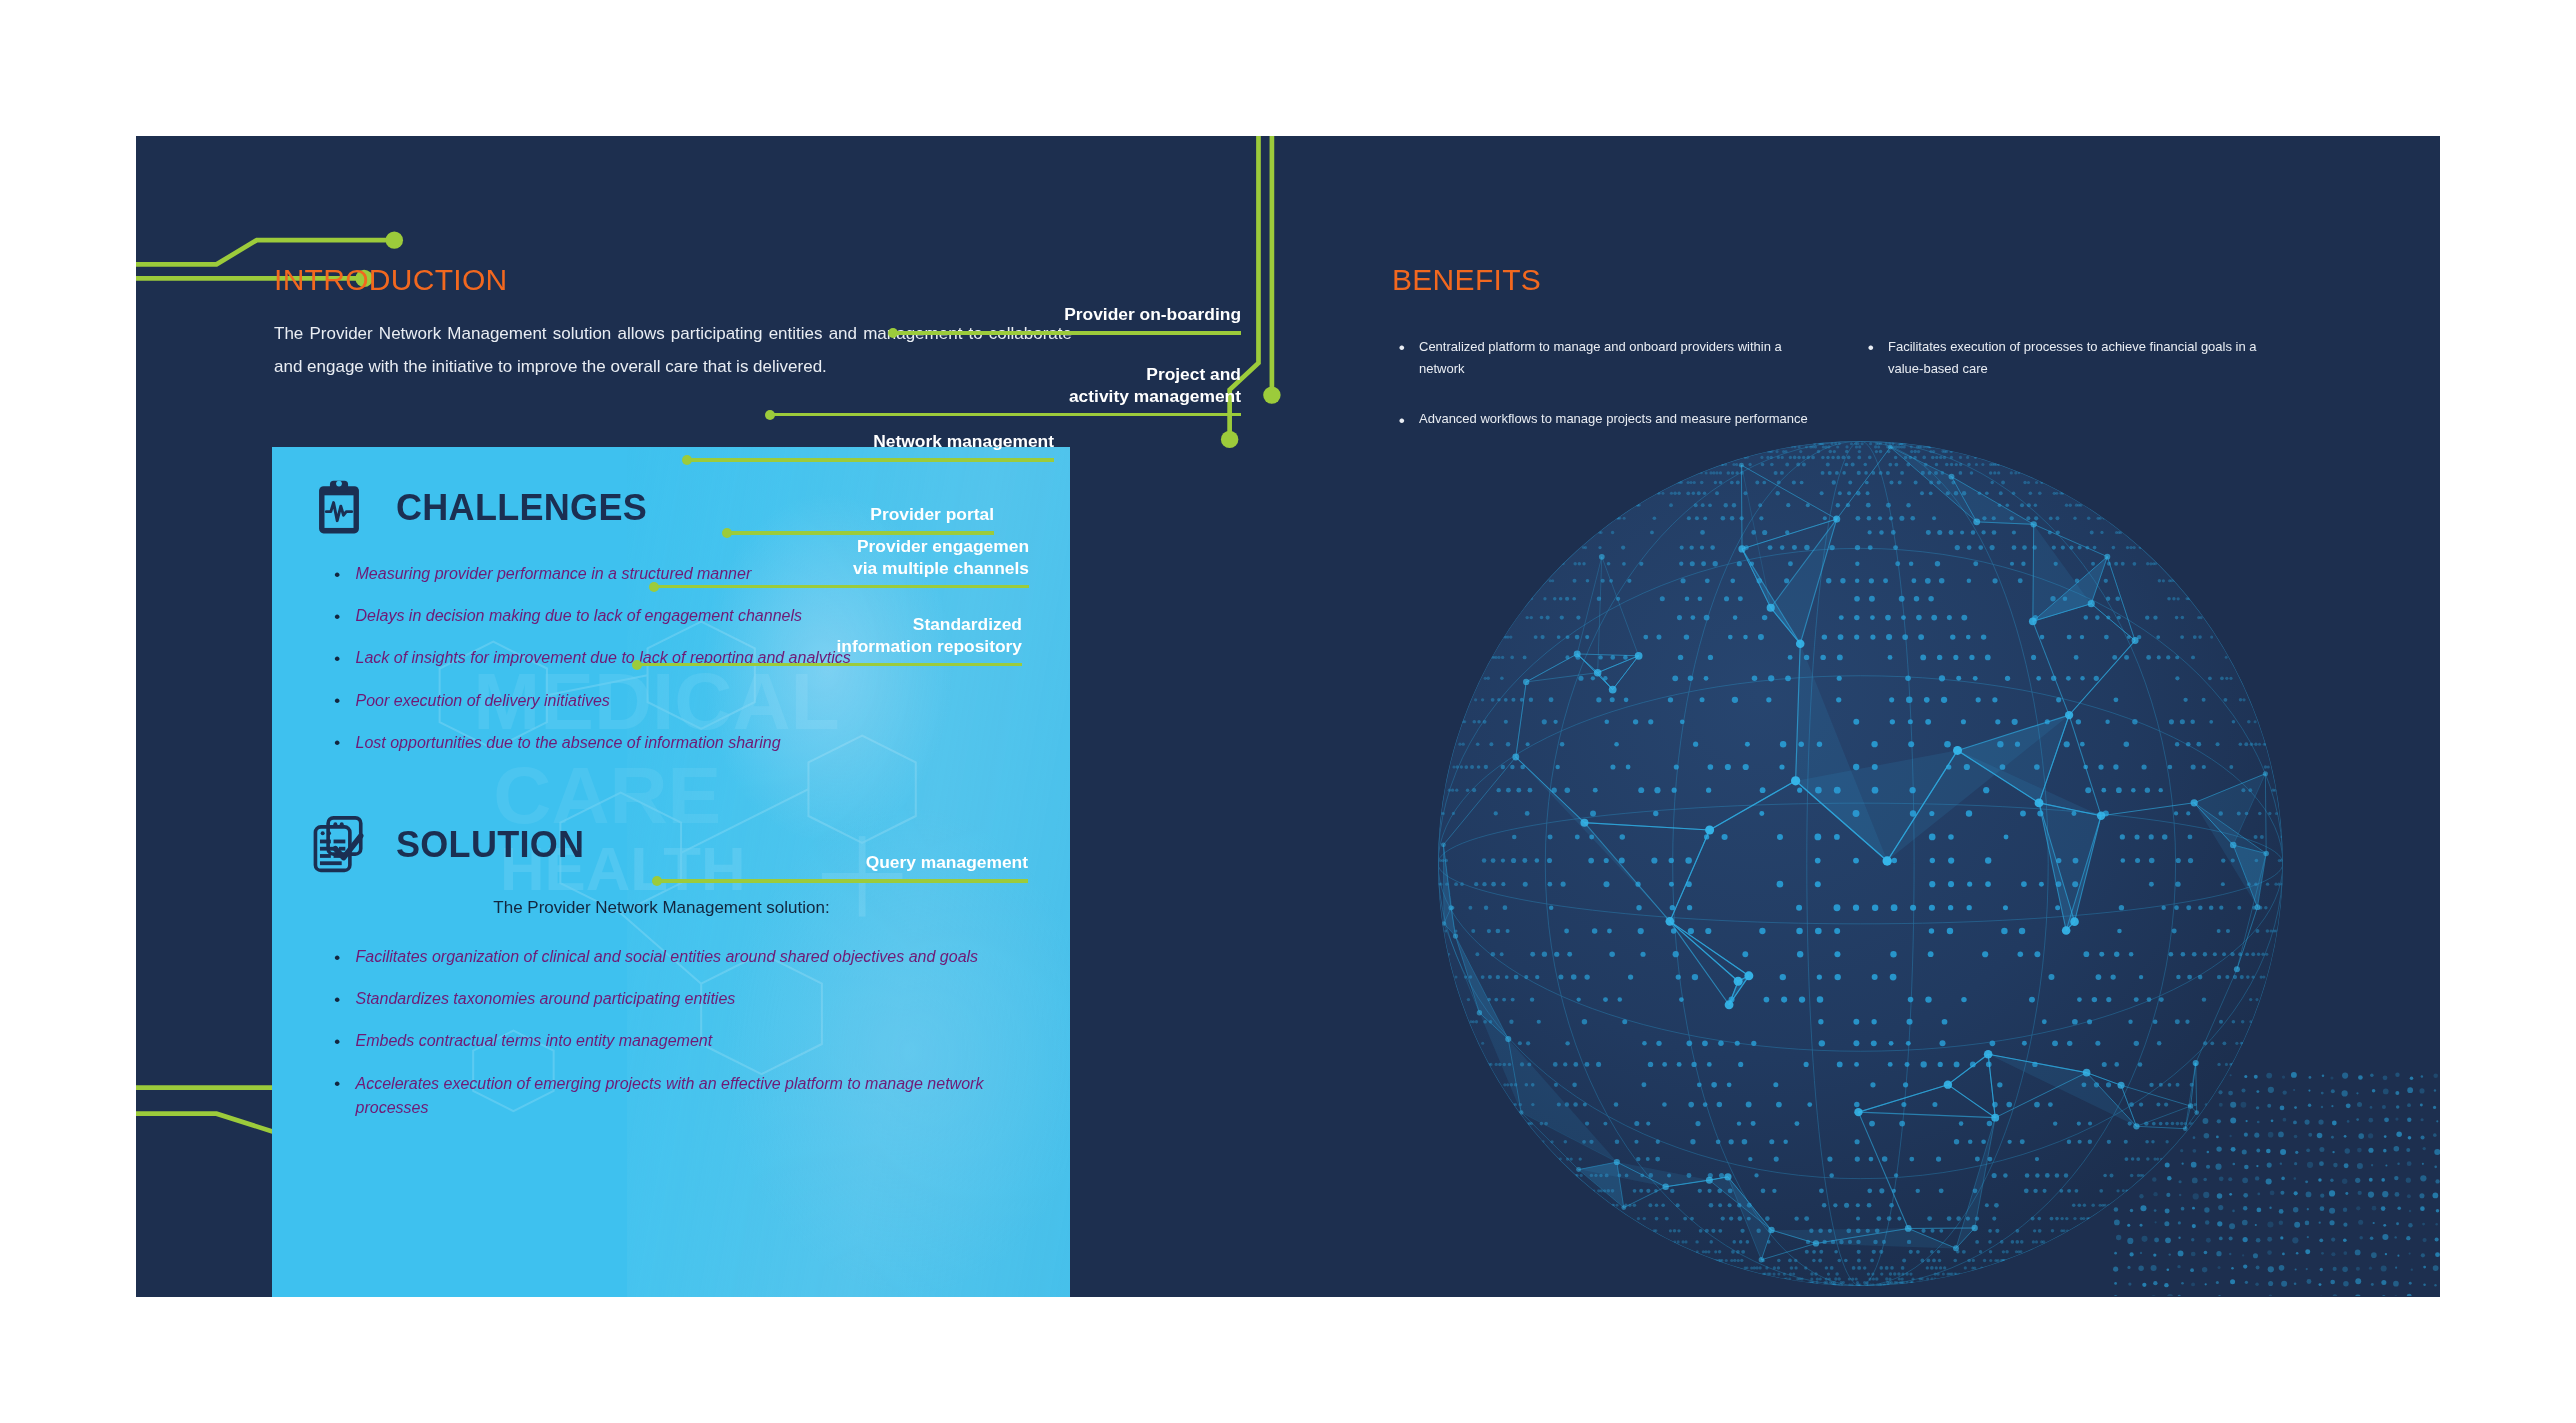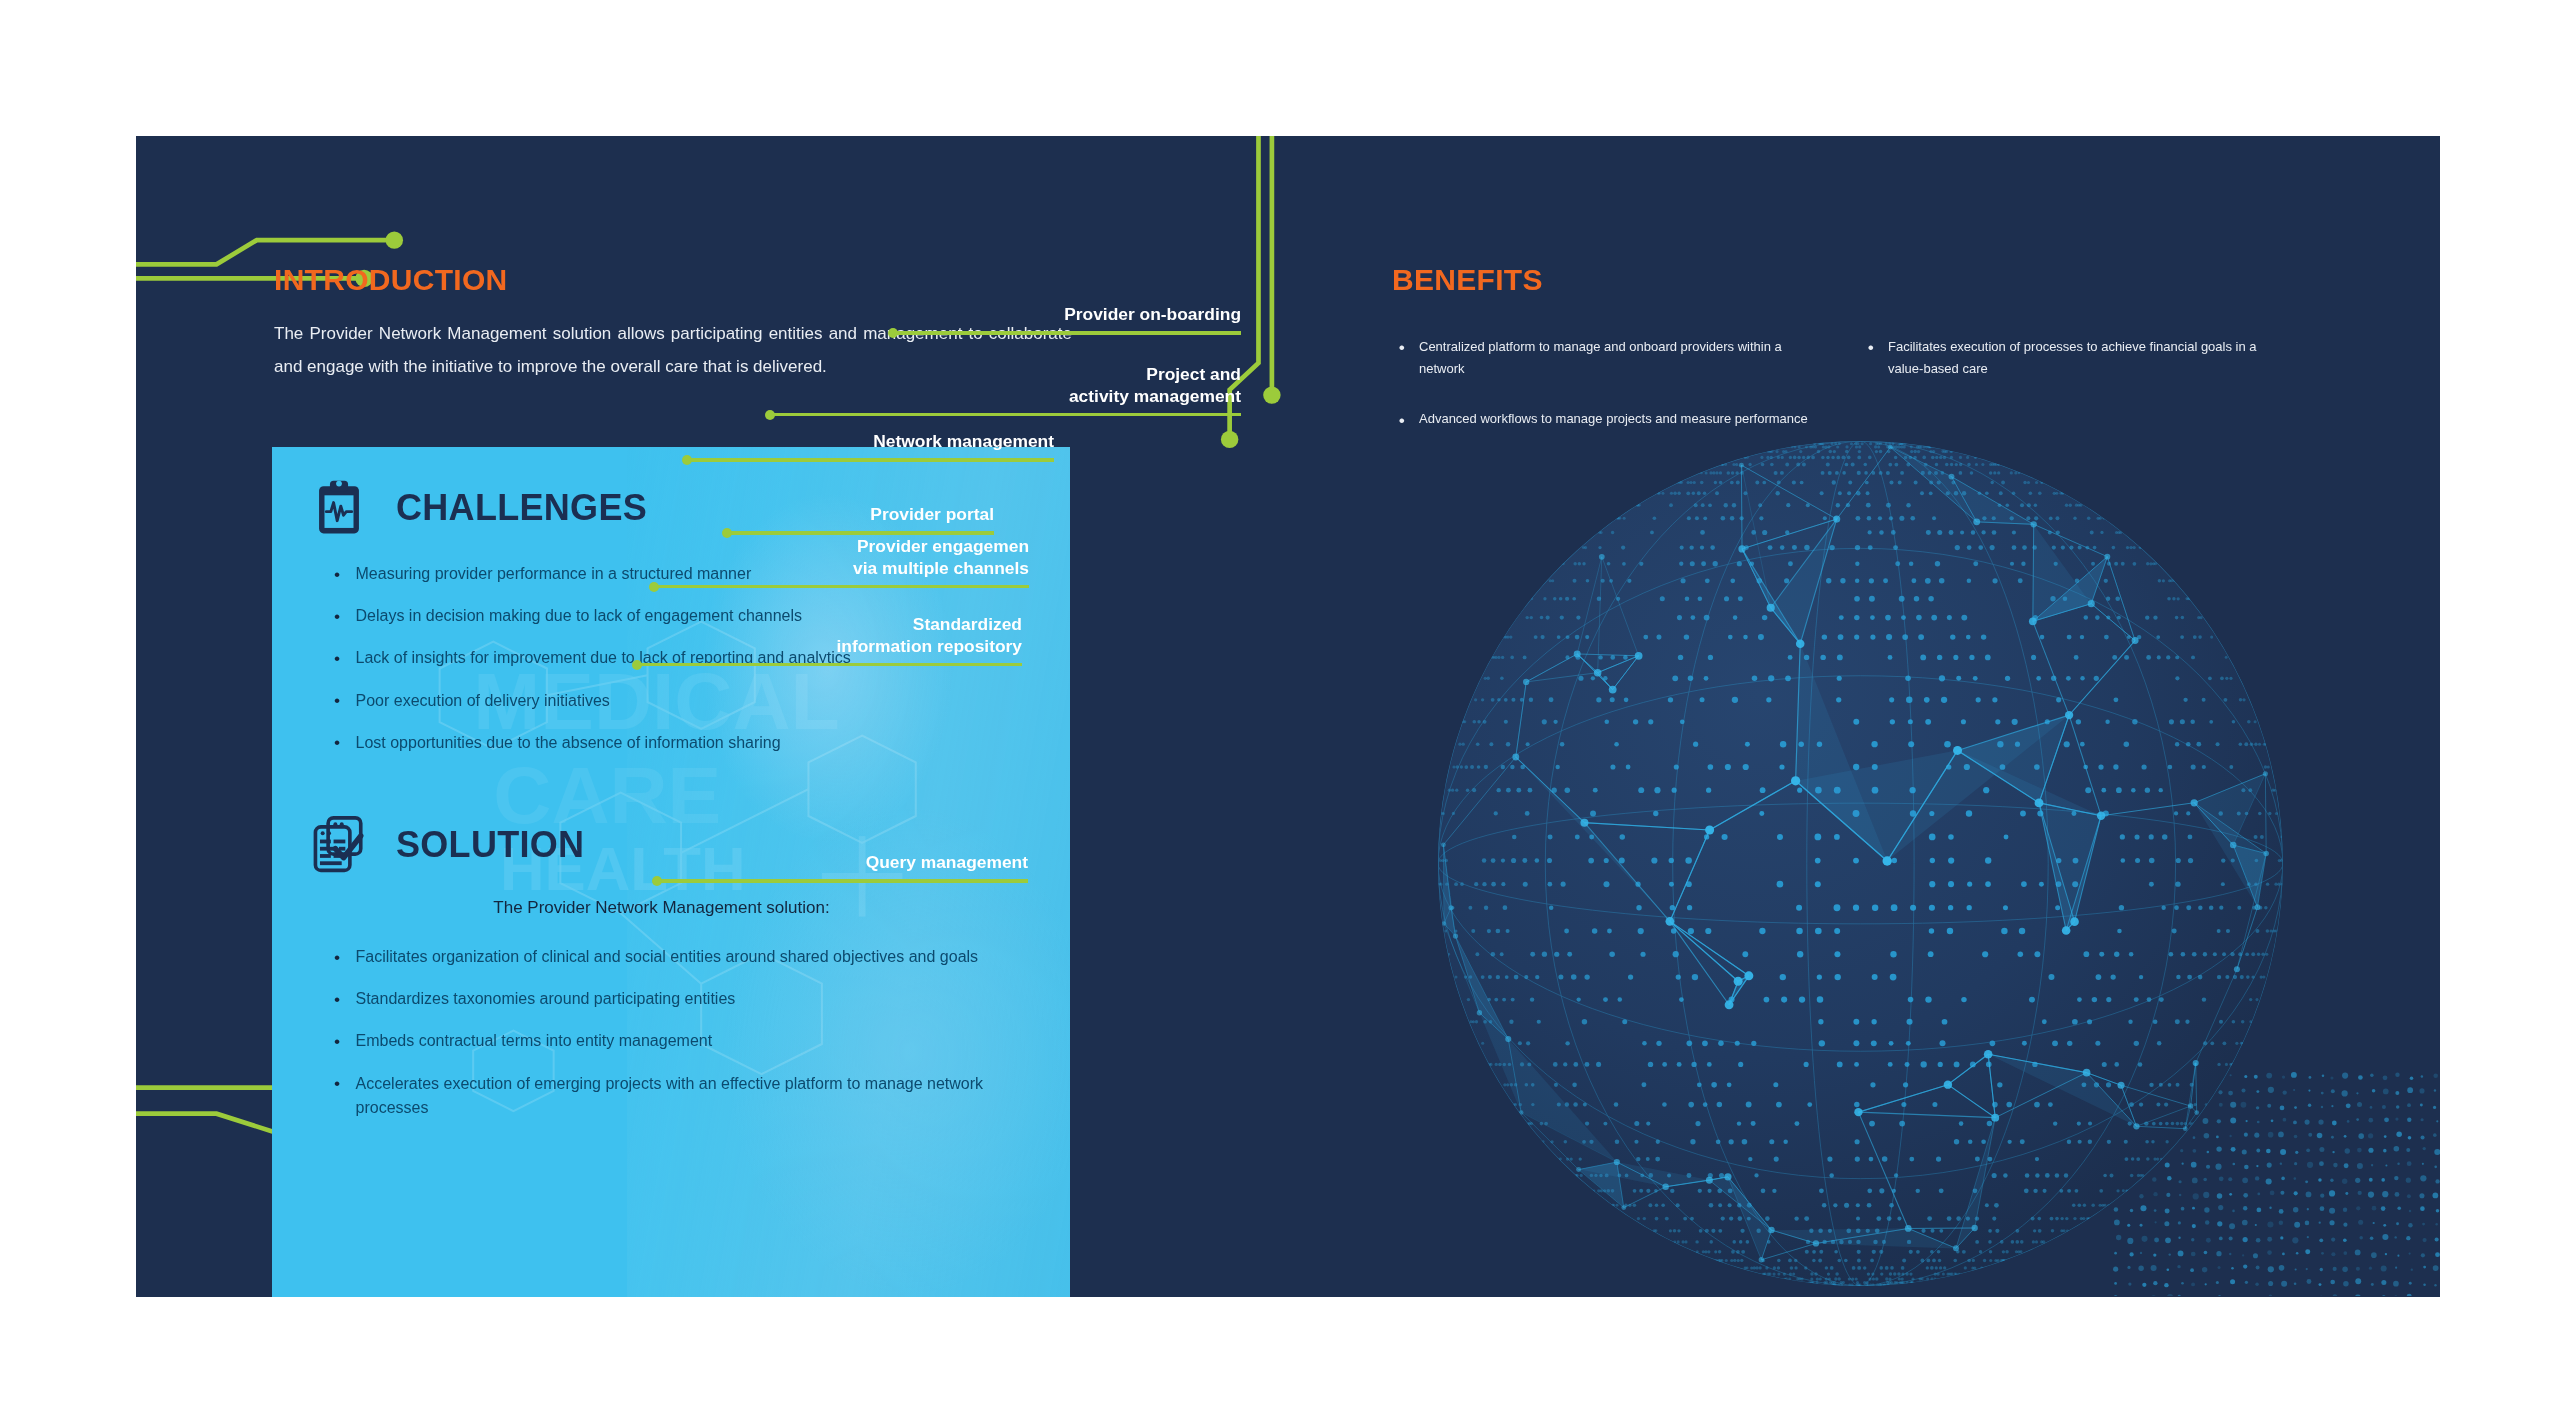--- a/index.html
+++ b/index.html
@@ -12,21 +12,21 @@
     position:absolute;left:136px;top:136px;width:2304px;height:1161px;
     background:#1d2f4f;overflow:hidden;
   }
 
   
   .circuit{position:absolute;left:0;top:0;width:2304px;height:1161px;pointer-events:none;}
 
   
   .intro{position:absolute;left:138px;top:127px;width:805px;}
   .sec-title{
-    font-size:30px;font-weight:bold;letter-spacing:0.3px;color:#f2681f;
+    font-size:30px;font-weight:normal;letter-spacing:0.3px;color:#f2681f;
     margin:0 0 20px 0;font-family:"Liberation Sans",sans-serif;
   }
   .intro-body{
     font-size:17px;line-height:1.95;color:#e9edf3;text-align:justify;width:798px;
     font-weight:300;
   }
 
   
   .card{
     position:absolute;left:136px;top:311px;width:798px;height:850px;
@@ -48,21 +48,21 @@
   .icon-head{position:absolute;display:flex;align-items:center;}
   .icon-box{width:58px;height:58px;display:block;}
   .blk-title{
     font-size:36px;font-weight:bold;color:#1b2f52;letter-spacing:0.3px;
     margin-left:28px;
   }
 
   ul.blist{list-style:none;margin:0;padding:0;}
   ul.blist li{
     position:relative;padding-left:29.5px;margin-bottom:17.4px;
-    font-size:16px;line-height:1.55;color:#0c4a6e;font-weight:400;
+    font-size:16px;line-height:1.55;color:#701a75;font-weight:400;font-style:italic;
   }
   ul.blist li:before{
     content:"•";position:absolute;left:8px;top:-1.3px;font-size:17.4px;color:#13263f;
   }
 
   .sol-lead{font-size:17px;color:#13263f;margin:0 0 24px 0;text-align:center;}
 
   
   .benefits{position:absolute;left:1256px;top:127px;width:979px;}
   ul.ben{list-style:none;margin:0;padding:0;}

